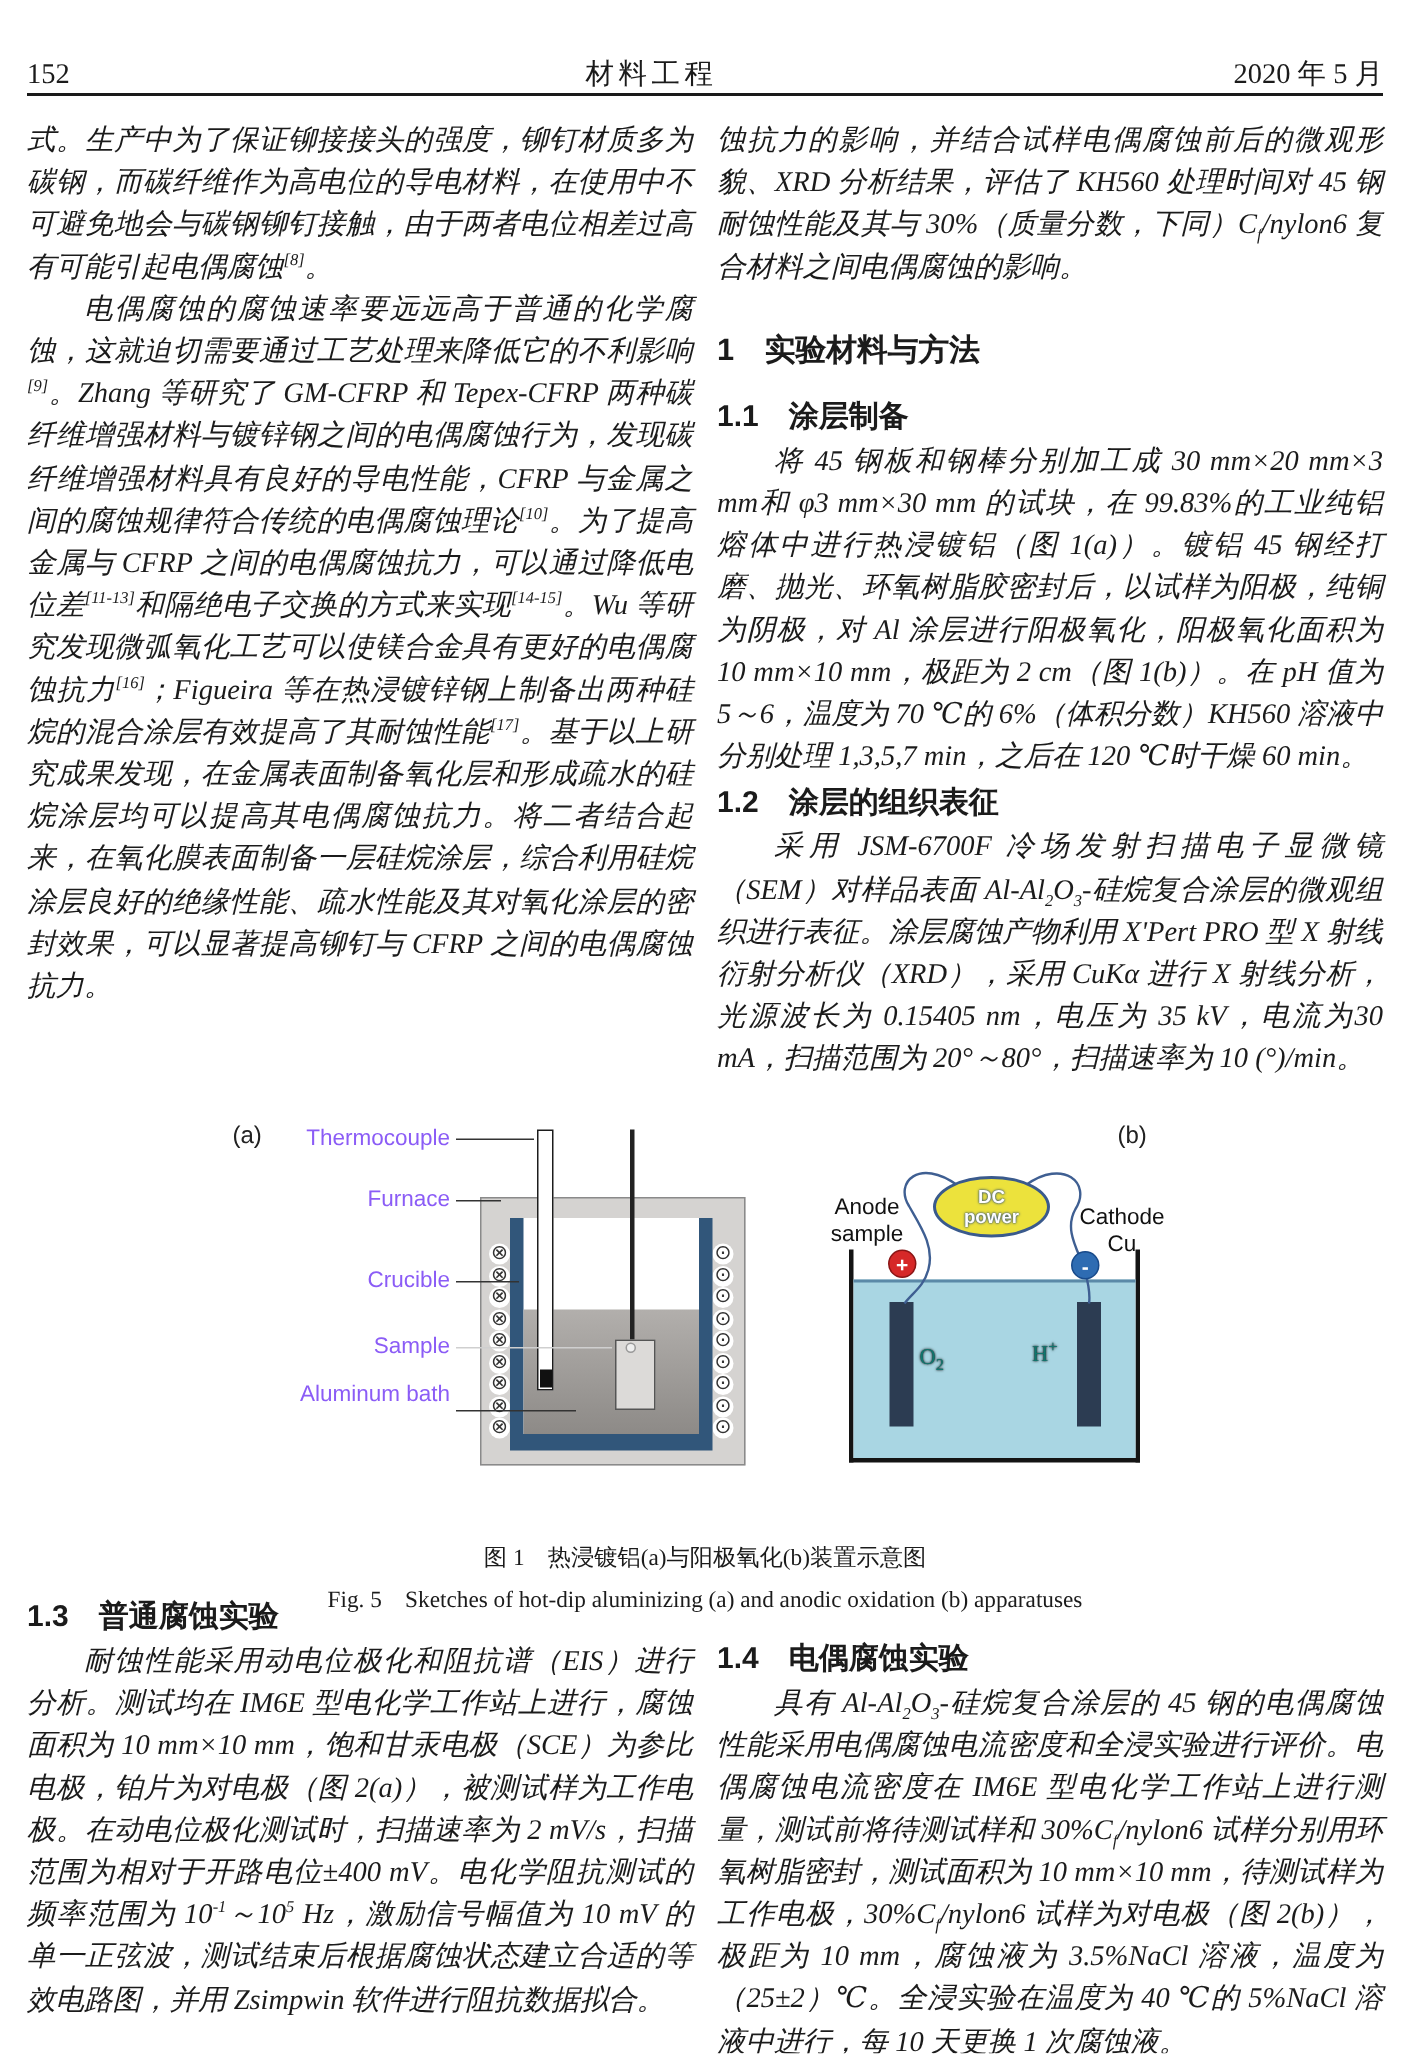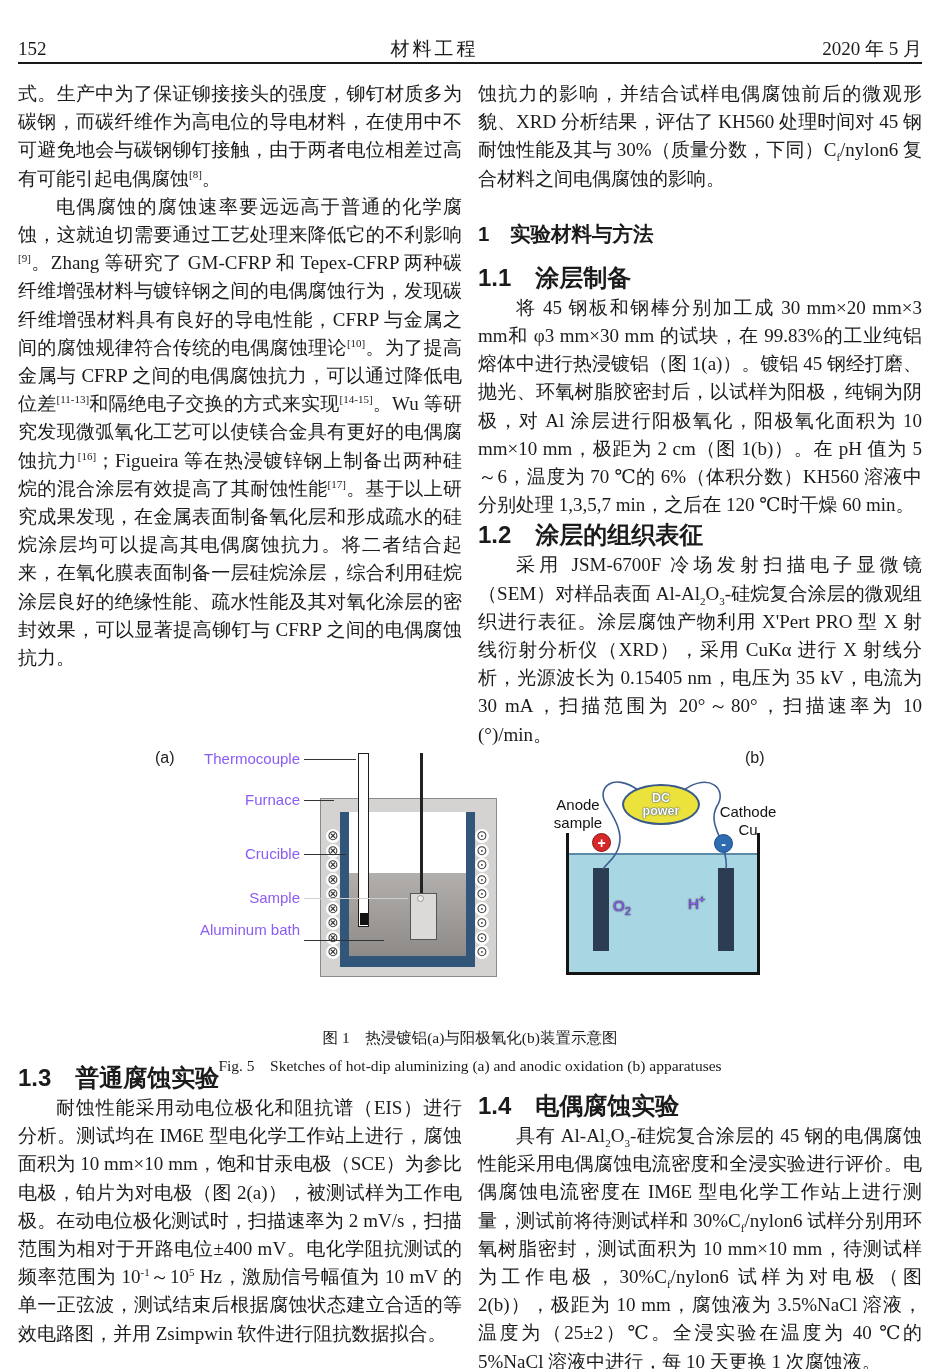--- a/index.html
+++ b/index.html
@@ -7,31 +7,31 @@
         font-family:"Liberation Serif","DejaVu Serif",serif;color:#1b1b1b;}
 
   
   .hdr{position:absolute;left:18px;right:18px;top:36px;display:flex;justify-content:space-between;
        align-items:baseline;font-size:19px;}
   .hdr .journal{letter-spacing:3px;}
   .hdr-rule{position:absolute;left:18px;right:18px;top:62px;border-top:2.5px solid #1a1a1a;}
 
   
   .col{position:absolute;width:444px;font-size:19px;line-height:28.2px;text-align:justify;}
-  .col p{margin:0;text-indent:2em;}
+  .col p{margin:0;text-indent:2em;font-style:italic;}
   .col p.cont{text-indent:0;}
   sup{font-size:11px;vertical-align:super;line-height:0;}
   sub{font-size:11px;vertical-align:sub;line-height:0;}
   .col-lt{left:18px;top:80px;}
   .col-rt{left:478px;top:80px;}
   .col-lb{left:18px;top:1062px;}
   .col-rb{left:478px;top:1090px;}
   h2.sec{font-family:"Liberation Sans","DejaVu Sans",sans-serif;font-weight:bold;font-size:20.5px;
          margin:26px 0 15px 0;line-height:30px;text-align:left;}
-  h3.sub{font-family:"Liberation Sans","DejaVu Sans",sans-serif;font-weight:bold;font-size:24px;
+  h3.sub{font-family:"Liberation Sans","DejaVu Sans",sans-serif;font-weight:bold;font-size:20px;
          margin:2px 0 2px 0;line-height:28px;text-align:left;}
 
   
   .figure{position:absolute;left:0;top:745px;width:940px;height:250px;}
   .figure .abs{position:absolute;}
   .ptag{font-family:"Liberation Sans","DejaVu Sans",sans-serif;font-size:16px;color:#222;}
   .flabel{font-family:"Liberation Sans","DejaVu Sans",sans-serif;font-size:15px;color:#8b5cf6;
           text-align:right;width:152px;}
   .leader{border-top:1.5px solid #333;height:0;}
   .leader.light{border-top-color:#cfcfcf;}
@@ -54,21 +54,21 @@
           text-align:center;line-height:18px;width:84px;}
   .dc{left:622px;top:39px;width:78px;height:41px;border-radius:50%;background:#ece23c;border:2px solid #3a5a8c;
       box-sizing:border-box;display:flex;flex-direction:column;align-items:center;justify-content:center;
       font-family:"Liberation Sans","DejaVu Sans",sans-serif;font-size:12.5px;font-weight:bold;color:#fff;
       line-height:13px;text-shadow:0 0 2px #2a4a7a,0 0 1px #2a4a7a;}
   .terminal{width:19px;height:19px;border-radius:50%;display:flex;align-items:center;justify-content:center;
             color:#fff;font-weight:bold;font-size:14px;font-family:"Liberation Sans",sans-serif;box-sizing:border-box;}
   .term-a{left:592px;top:88px;background:#d62828;border:1.5px solid #8a1515;}
   .term-c{left:714px;top:89px;background:#2e6cb2;border:1.5px solid #184a8a;}
   .electrode{top:123px;width:16px;height:83px;background:#2c3c52;}
-  .ionlabel{font-family:Liberation Sans, sans-serif;font-size:15px;color:#8b5cf6;
+  .ionlabel{font-family:Liberation Serif, serif;font-size:15px;color:#0f766e;
             text-shadow:0 0 2px rgba(0,0,0,.8),0 0 1px #333;}
 
   .cap{position:absolute;left:0;width:940px;text-align:center;margin-top:30px;}
   .cap-zh{top:998px;font-size:15.5px;}
   .cap-en{top:1026px;font-size:15.5px;}
 </style>
 </head>
 <body>
 
 <div class="page">

